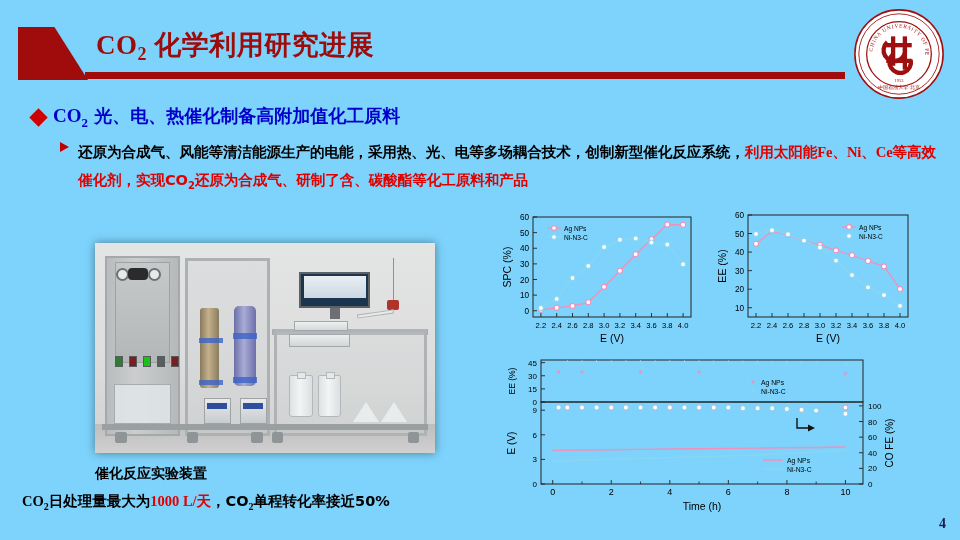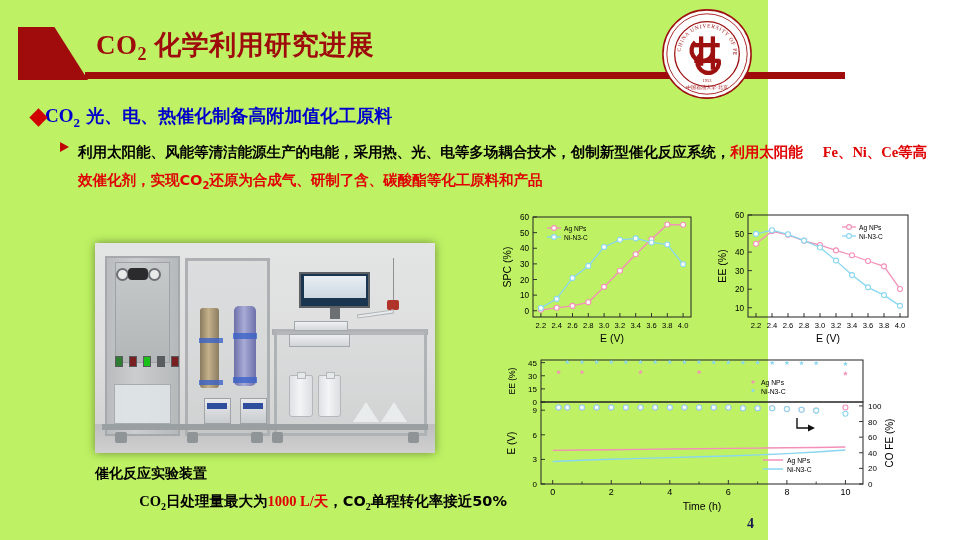--- a/index.html
+++ b/index.html
@@ -2,21 +2,21 @@
 <html><head>
 <meta charset="utf-8">
 <style>
   * { box-sizing: border-box; margin: 0; padding: 0; }
   html, body {
     width: 960px; height: 540px;
     background: #ffffff;
     font-family: "Liberation Sans", sans-serif;
     overflow: hidden;
   }
-  #slide { position: relative; width: 768px; height: 540px; background: #bef264; }
+  #slide { position: relative; width: 960px; height: 540px; background: #7dd3fc; }
 
   
   .hdr-shape {
     position: absolute; left: 18px; top: 27px;
     width: 70px; height: 53px;
     background: #A00B0B;
     clip-path: polygon(0 0, 52% 0, 100% 100%, 0 100%);
   }
   .hdr-title {
     position: absolute; left: 96px; top: 27px;
@@ -34,21 +34,21 @@
     background: #A00B0B;
   }
   .logo {
     position: absolute; right: 12px; top: 5px;
     width: 98px; height: 98px;
   }
 
   
   .lvl1 {
     position: absolute; left: 32px; top: 104px;
-    display: flex; align-items: center; gap: 0;
+    display: flex; align-items: center; gap: 8px;
     white-space: nowrap;
   }
   .diamond {
     width: 13px; height: 13px; background: #D00000;
     transform: rotate(45deg); display: inline-block;
   }
   .lvl1-text {
     font-family: "Liberation Serif", serif;
     font-weight: bold; font-size: 19px; color: #0000CC;
   }
@@ -69,21 +69,21 @@
   .lvl2-body {
     margin-left: 18px;
     font-family: "DejaVu Sans", sans-serif;
     font-weight: bold;
     font-size: 14.6px;
     line-height: 27px;
     color: #000;
     letter-spacing: -0.1px;
   }
   .lvl2-body .red { color: #E00000; }
-  .lvl2-body .lat { font-family: "Liberation Serif", serif; margin-left: 20px; }
+  .lvl2-body .lat { font-family: "Liberation Serif", serif; }
   .lvl2-body .sub { font-size: 10px; vertical-align: sub; }
 
   
   .photo-wrap {
     position: absolute; left: 95px; top: 243px;
     width: 340px; height: 210px;
     background: #fff;
     box-shadow: 0 0 9px rgba(0,0,0,0.42);
   }
   .photo { position: absolute; inset: 0; overflow: hidden; background:#d9dadb; }
@@ -151,21 +151,21 @@
             background:#8f9496; border-radius:2px;}
   .ph-alarm{position:absolute; left:86%; top:27%; width:3.5%; height:5%;
             background:#b0332a; border-radius:2px;}
   .ph-wire {position:absolute; left:87.6%; top:7%; width:1px; height:20%; background:#8d9193;}
 
   .cap1 {
     position:absolute; left:95px; top:465px; width:340px; text-align:left;
     font-family:"DejaVu Sans", sans-serif; font-weight:bold; font-size:14px; color:#000;
   }
   .cap2 {
-    position:absolute; left:22px; top:492px; width:485px; text-align:right;
+    position:absolute; left:22px; top:492px; width:485px; text-align:left;
     font-family:"DejaVu Sans", sans-serif; font-weight:bold; font-size:14.5px; color:#000;
     white-space:nowrap;
   }
   .cap2 .lat { font-family:"Liberation Serif", serif; }
   .cap2 .red { color:#E00000; }
   .cap2 .sub { font-size:10px; vertical-align:sub; }
 
   .pagenum {
     position:absolute; right:14px; bottom:8px;
     font-family:"Liberation Serif", serif; font-weight:bold; font-size:14px; color:#1A1A4E;
@@ -206,21 +206,21 @@
     <text x="50" y="86" font-size="5.2" fill="#9E1010" text-anchor="middle" font-family="DejaVu Sans, sans-serif">中国石油大学·北京</text>
   </svg>
 
   <div class="lvl1">
     <span class="diamond"></span>
     <span class="lvl1-text"><span>CO</span><span class="sub">2</span><span class="cjk"> 光、电、热催化制备高附加值化工原料</span></span>
   </div>
 
   <div class="lvl2">
     <span class="tri"></span>
-    <div class="lvl2-body"><span>利用太阳能、风能等清洁能源生产的电能，采用热、光、电等多场耦合技术，创制新型催化反应系统，</span><span class="red">利用太阳能</span><span class="red lat">Fe、Ni、Ce</span><span class="red">等高效催化剂，实现CO</span><span class="red sub">2</span><span class="red">还原为合成气、研制了含、碳酸酯等化工原料和产品</span></div>
+    <div class="lvl2-body"><span>还原为合成气、风能等清洁能源生产的电能，采用热、光、电等多场耦合技术，创制新型催化反应系统，</span><span class="red">利用太阳能</span><span class="red lat">Fe、Ni、Ce</span><span class="red">等高效催化剂，实现CO</span><span class="red sub">2</span><span class="red">还原为合成气、研制了含、碳酸酯等化工原料和产品</span></div>
   </div>
 
   <div class="photo-wrap">
     <div class="photo">
       <div class="ph-wall"></div>
         <div class="ph-floor"></div>
       <div class="ph-wire"></div>
         <div class="ph-alarm"></div>
       <div class="ph-cab"></div>
       <div class="ph-cabpanel"></div>

